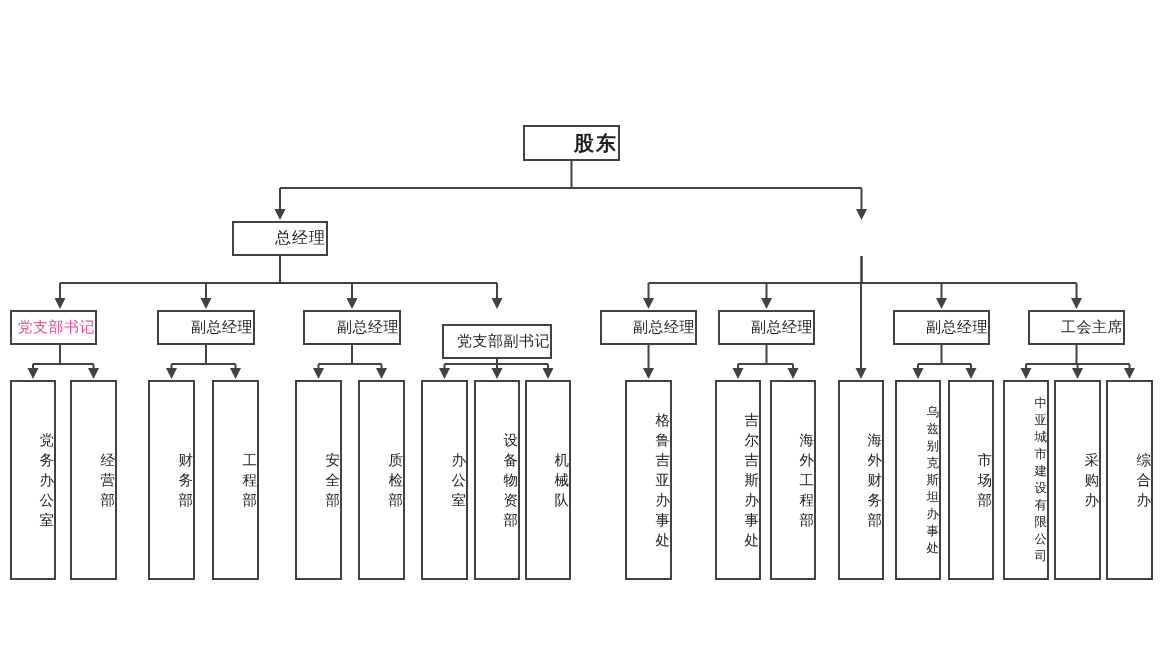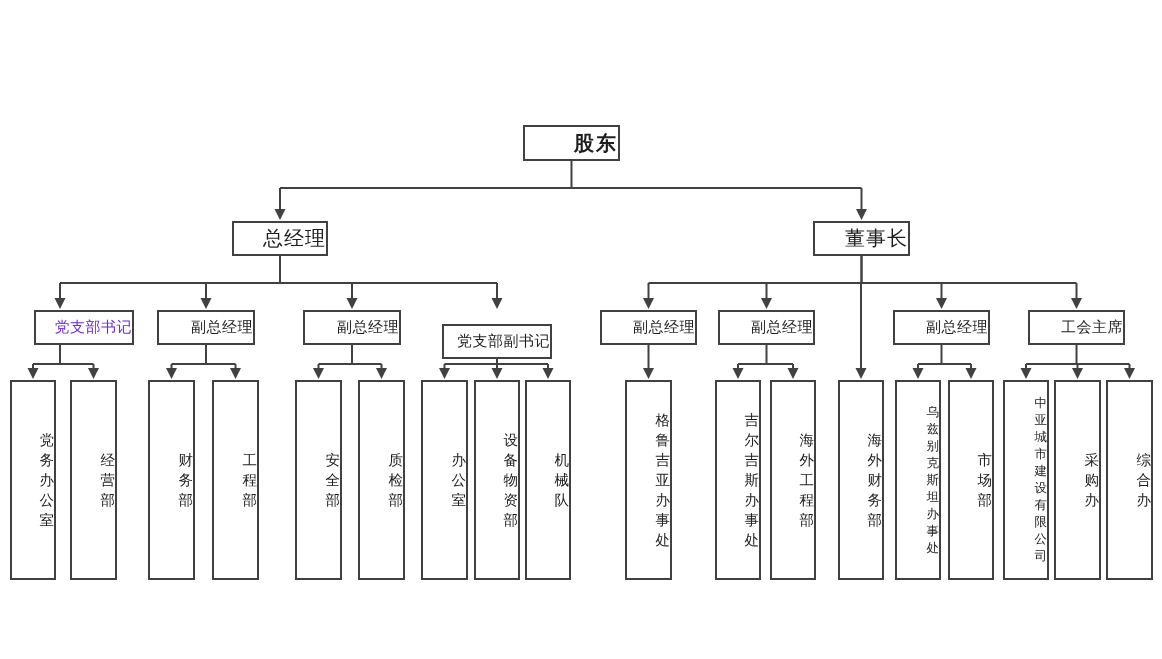--- a/index.html
+++ b/index.html
@@ -23,21 +23,21 @@
     background: #ffffff;
     border: 2px solid #414144;
     display: flex;
     align-items: center;
     justify-content: flex-end;
     color: #1e1e1e;
     z-index: 1;
     text-align: center;
   }
   .node.lv1 { font-size: 20px; font-weight: 700; letter-spacing: 2px; }
-  .node.lv2 { font-size: 20px; letter-spacing: 1px; }
+  .node.lv2 { font-size: 16px; letter-spacing: 1px; }
   .node.lv3 { font-size: 15px; letter-spacing: 0.5px; }
   .node.vert .vtext {
     white-space: pre-line;
     font-size: 14.5px;
     line-height: 20px;
     letter-spacing: 0;
   }
   .node.vert.small .vtext {
     font-size: 12.5px;
     line-height: 17px;
@@ -127,24 +127,21 @@
       <line x1="1129.5" y1="364" x2="1129.5" y2="372" stroke="#414144" stroke-width="2"></line>
       <polygon points="1124,368 1135,368 1129.5,379" fill="#414144"></polygon>
     </svg>
 
 <div class="node lv1" style="left: 523px; top: 125px; width: 97px; height: 36px; border-color: rgb(65, 65, 68); background: rgb(255, 255, 255); color: rgb(30, 30, 30); font-weight: 700;">
       <span>股东</span>
     </div>
     <div class="node lv2" style="left: 232px; top: 221px; width: 96px; height: 35px; border-color: rgb(65, 65, 68); background: rgb(255, 255, 255); color: rgb(30, 30, 30);">
       <span>总经理</span>
     </div>
-    <div class="node lv2" style="left: 813px; top: 221px; width: 97px; height: 35px; border-color: rgb(65, 65, 68); background: rgb(255, 255, 255); color: rgb(30, 30, 30);">
-      <span>董事长</span>
-    </div>
-    <div class="node lv3" style="left: 10px; top: 310px; width: 100px; height: 35px; border-color: rgb(65, 65, 68); background: rgb(255, 255, 255); color: #6d28d9; margin-left: 24px;">
+    <div class="node lv3" style="left: 10px; top: 310px; width: 87px; height: 35px; border-color: rgb(65, 65, 68); background: rgb(255, 255, 255); color: #ec4899;">
       <span>党支部书记</span>
     </div>
     <div class="node lv3" style="left: 157px; top: 310px; width: 98px; height: 35px; border-color: rgb(65, 65, 68); background: rgb(255, 255, 255); color: rgb(30, 30, 30);">
       <span>副总经理</span>
     </div>
     <div class="node lv3" style="left: 303px; top: 310px; width: 98px; height: 35px; border-color: rgb(65, 65, 68); background: rgb(255, 255, 255); color: rgb(30, 30, 30);">
       <span>副总经理</span>
     </div>
     <div class="node lv3" style="left: 442px; top: 324px; width: 110px; height: 35px; border-color: rgb(65, 65, 68); background: rgb(255, 255, 255); color: rgb(30, 30, 30);">
       <span>党支部副书记</span>

